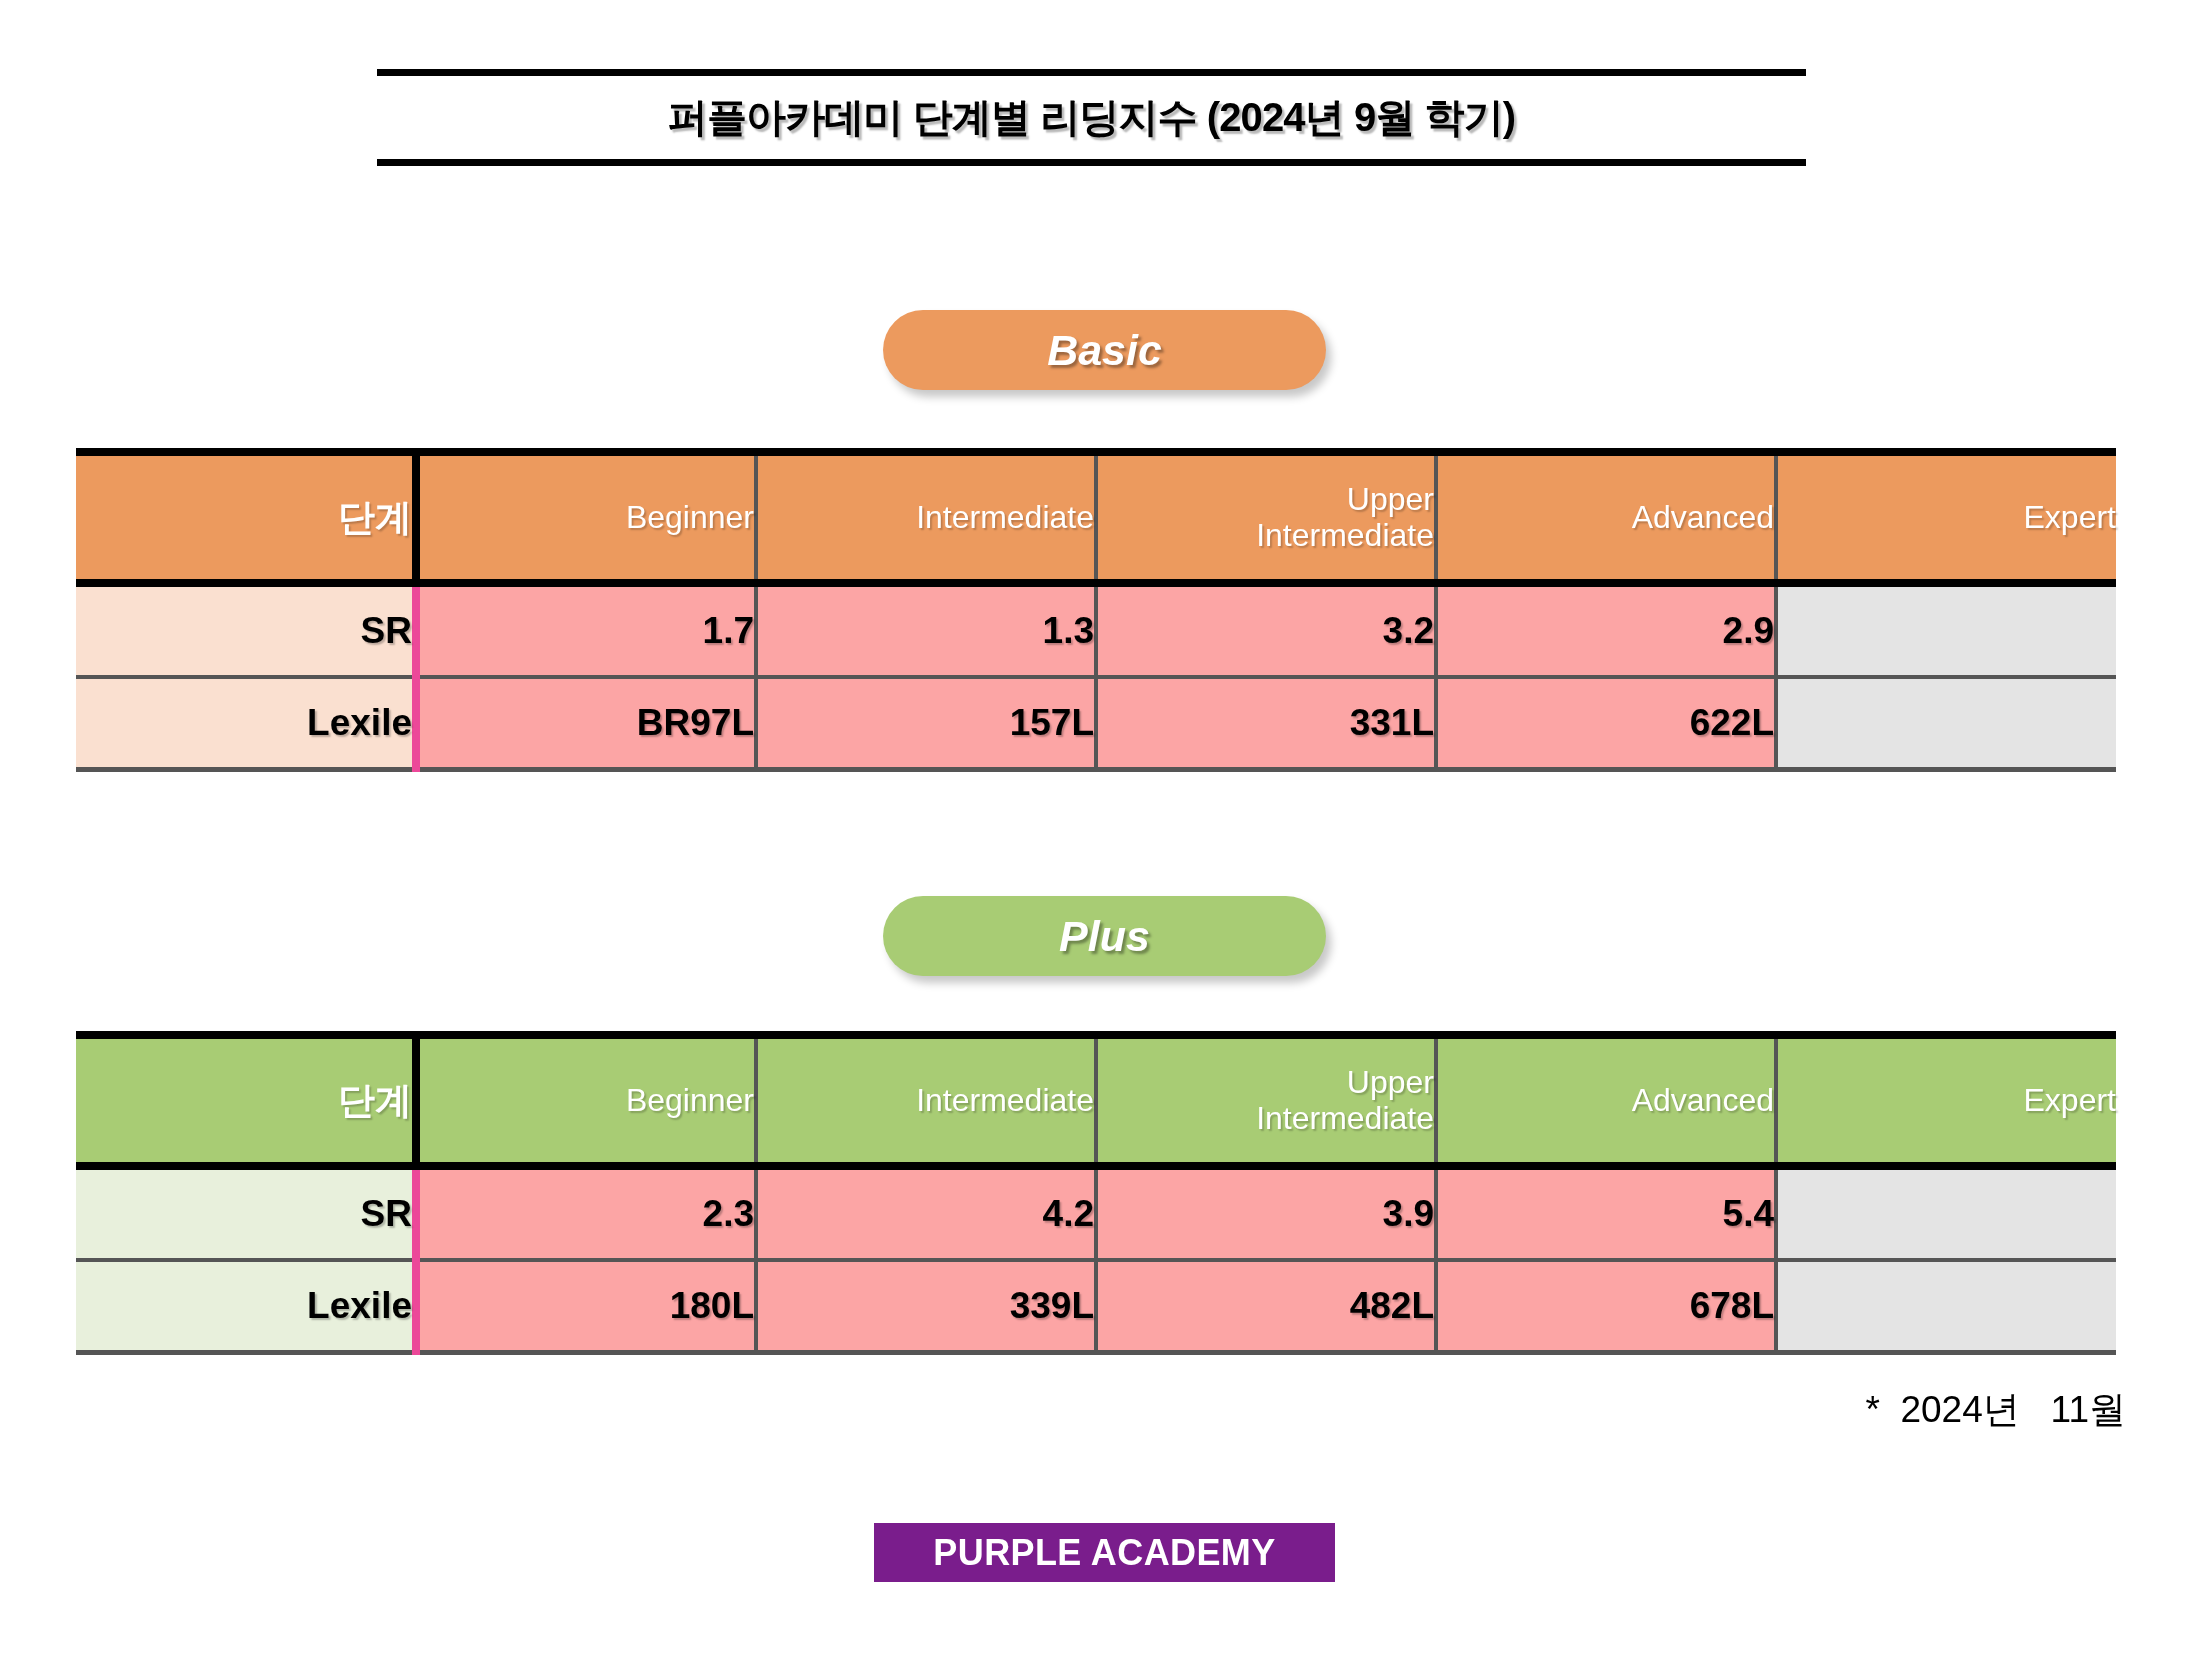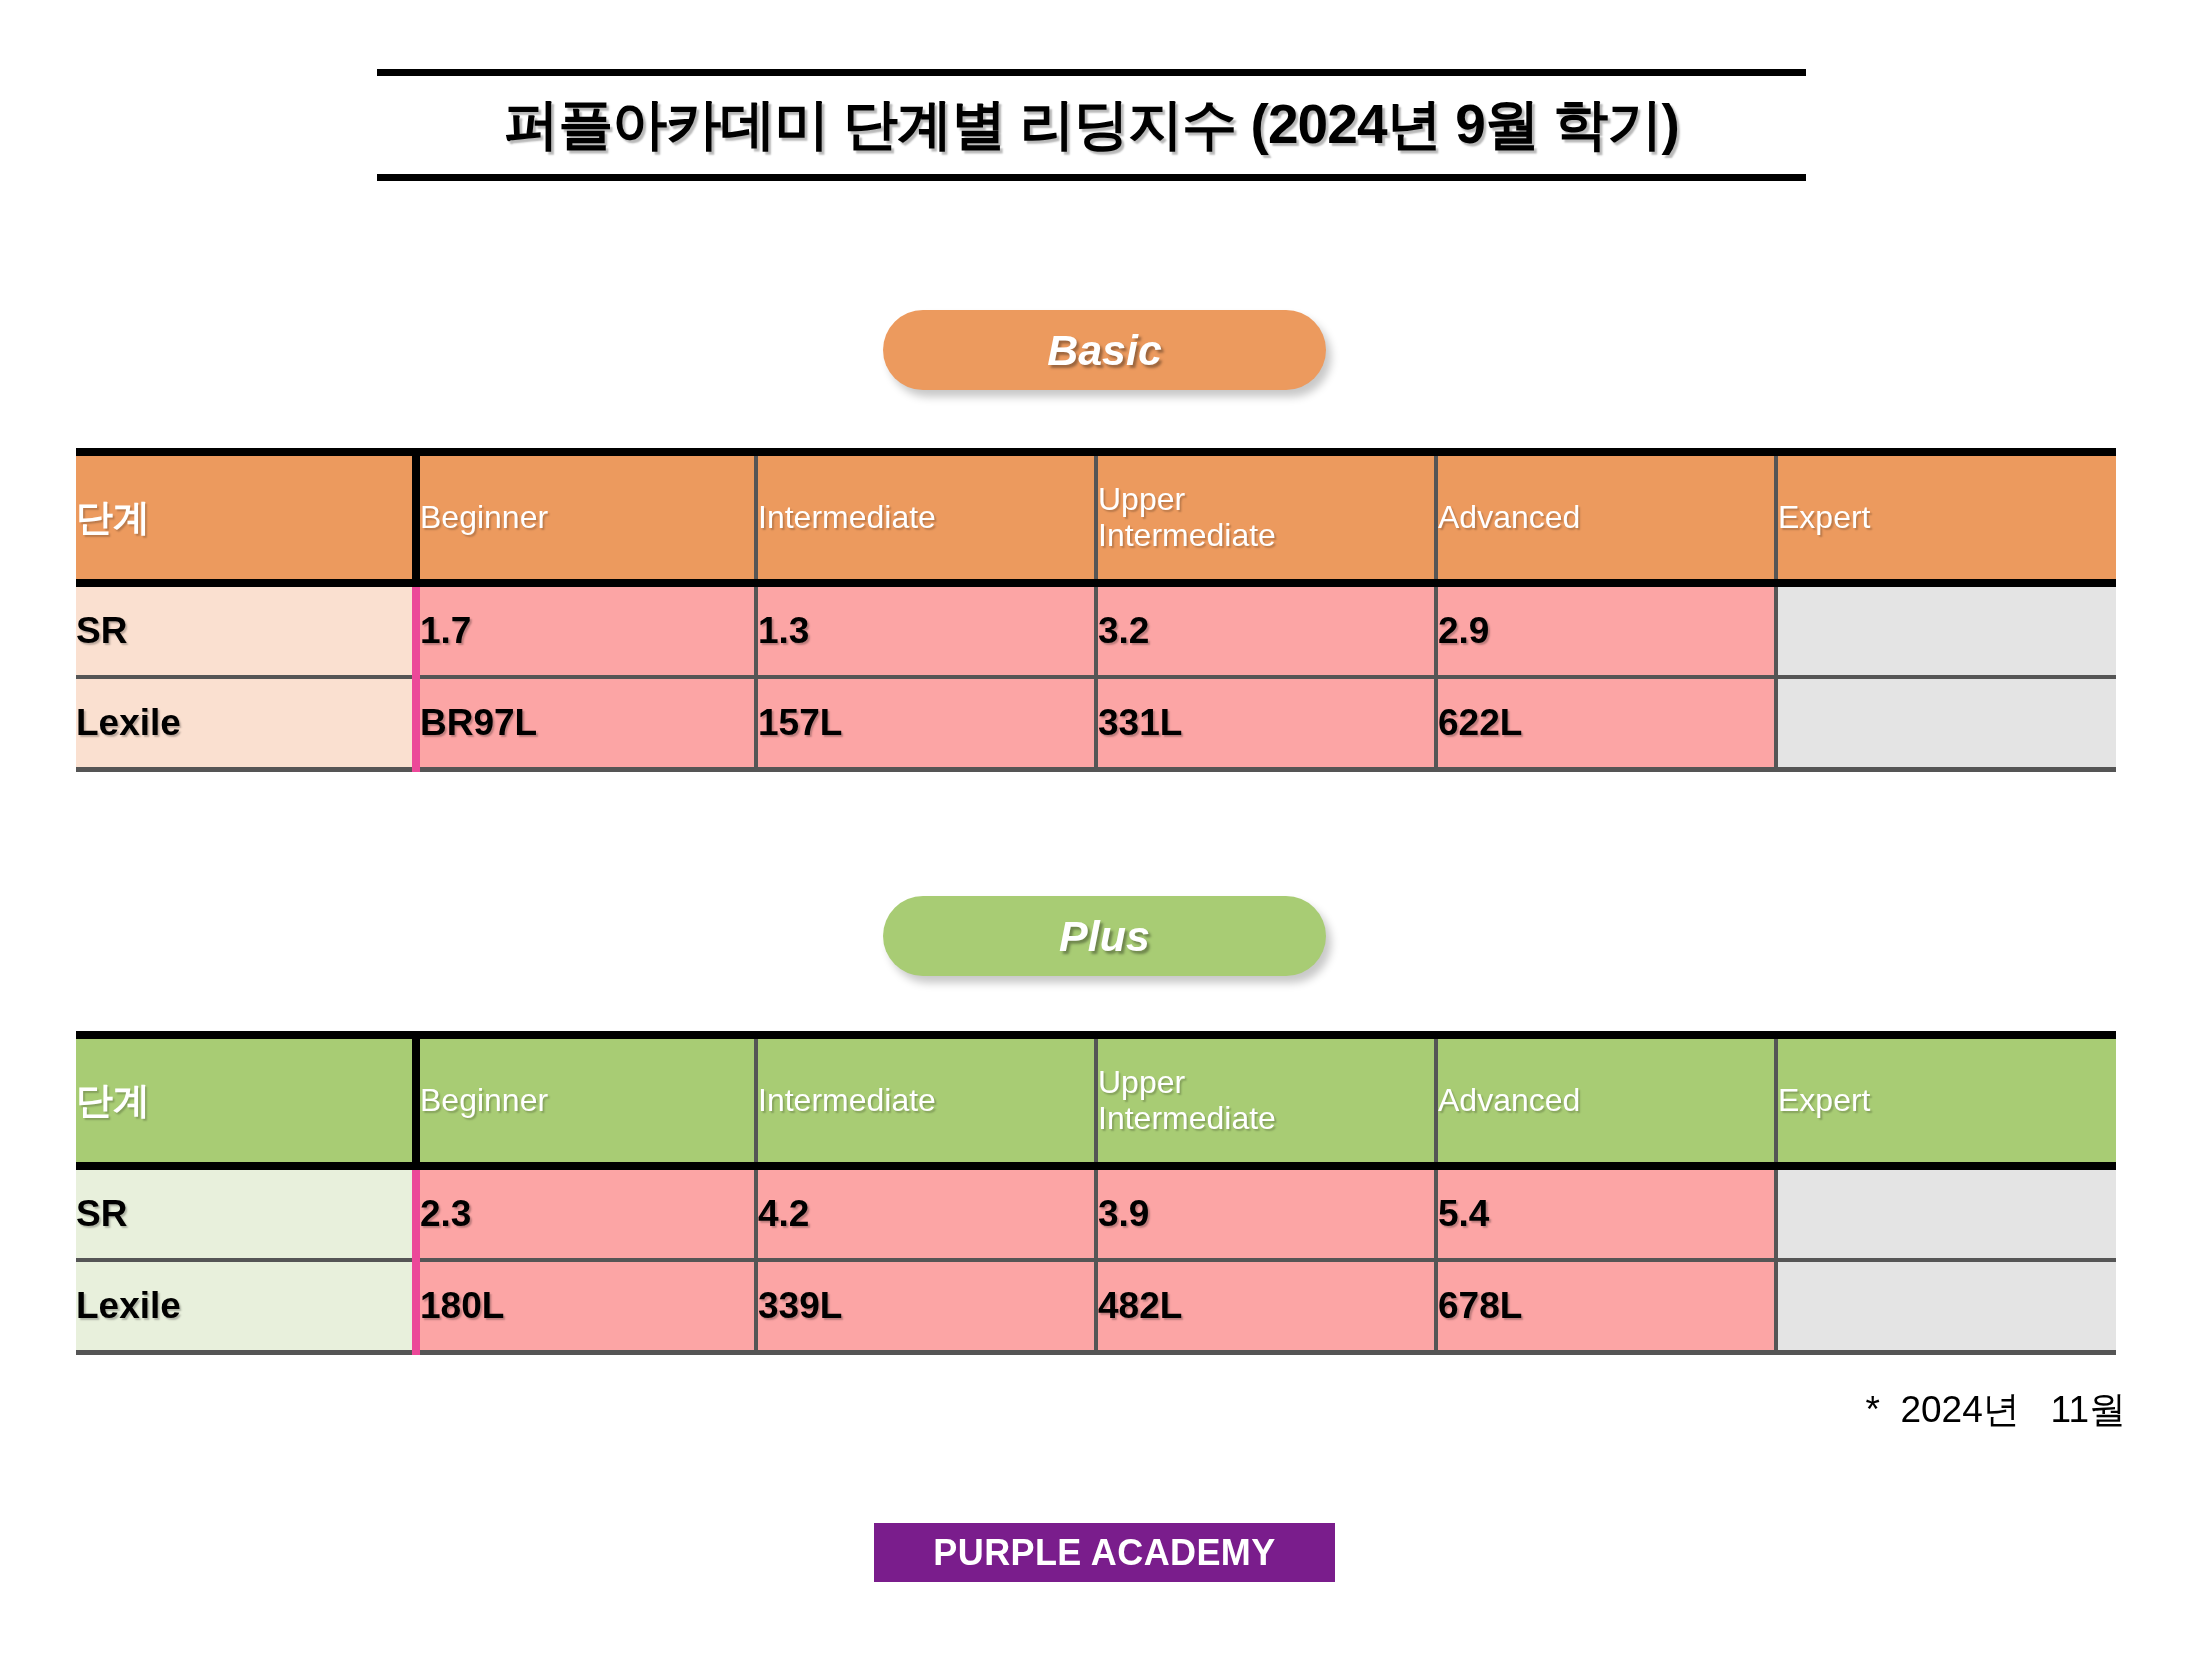--- a/index.html
+++ b/index.html
@@ -23,21 +23,21 @@
     top: 69px;
     width: 1429px;
   }
   .title-rule {
     height: 7px;
     background: #000000;
   }
   .title-rule-top { margin-bottom: 0; }
   .title-rule-bottom { margin-top: 0; }
   .title-text {
-    font-size: 55px;
+    font-size: 40px;
     font-weight: bold;
     text-align: center;
     letter-spacing: -0.9px;
     padding: 19.5px 0 21px 0;
     line-height: 1.05;
     white-space: nowrap;
     text-shadow: 2.7px 2.7px 1.8px rgba(0,0,0,0.28);
   }
 
   
@@ -79,21 +79,21 @@
   table.rt {
     border-collapse: collapse;
     table-layout: fixed;
     width: 100%;
     border-top: 8px solid #000000;
     border-bottom: 5.3px solid #555555;
   }
   table.rt td, table.rt th {
     padding: 0;
     margin: 13px;
-    text-align: left;
+    text-align: right;
     vertical-align: middle;
   }
 
   
   col.c-label { width: 340px; }
   col.c-data  { width: 340px; }
 
   
   tr.rt-head th {
     height: 123px;

